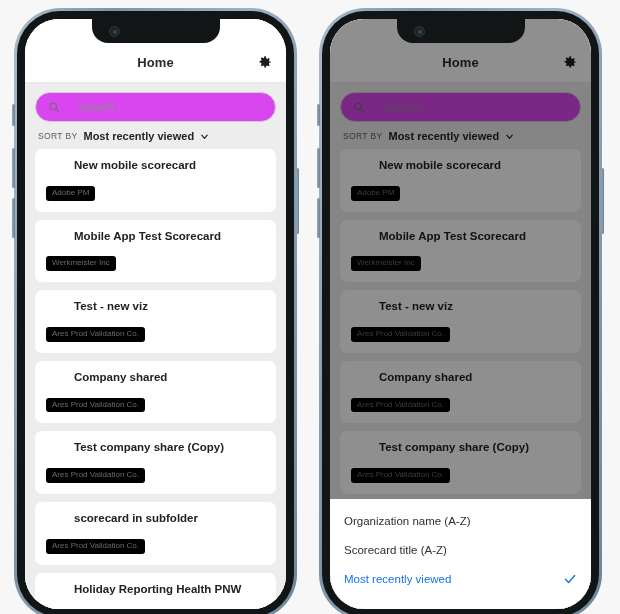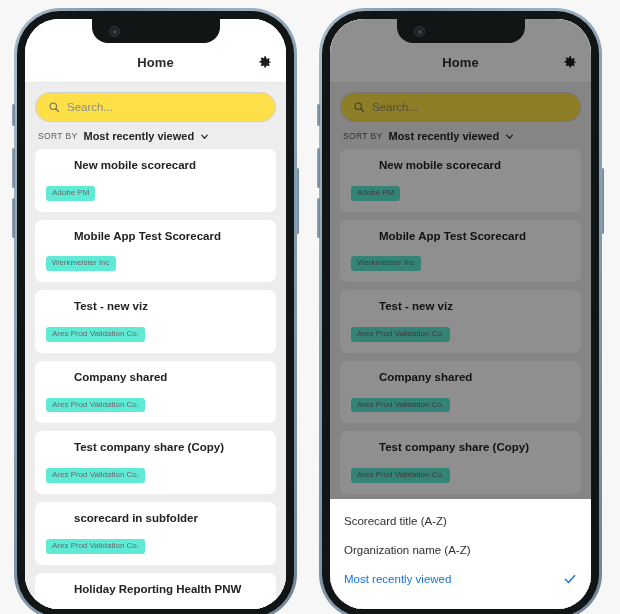--- a/index.html
+++ b/index.html
@@ -140,24 +140,24 @@
     background: #ededed;
     padding: 9px 10px 0 10px;
     overflow: hidden;
     position: relative;
   }
 
   .search-box {
     height: 30px;
     border: 1px solid #cfcfcf;
     border-radius: 15px;
-    background: #fde047;
+    background: #d946ef;
     display: flex;
     align-items: center;
-    gap: 7px;
+    gap: 18px;
     padding: 0 12px;
     cursor: text;
   }
   .search-box svg { flex: 0 0 auto; display:block; }
   .search-input {
     border: none;
     outline: none;
     background: transparent;
     font-family: "Liberation Sans", sans-serif;
     font-size: 11.5px;
@@ -199,21 +199,21 @@
   .card-title {
     font-size: 11.5px;
     font-weight: bold;
     color: #222222;
     margin-bottom: 8px;
     line-height: 1.2;
     margin-left: 28px;
   }
   .card-badge {
     display: inline-block;
-    background: #5eead4;
+    background: #000000;
     color: #6a6a6a;
     font-size: 8px;
     padding: 3px 6px 3px 6px;
     border-radius: 3px;
     line-height: 1.1;
   }
   .card.last { padding-bottom: 22px; }
 
   
   .scrim {
@@ -405,24 +405,24 @@
               <div class="card-title">Holiday Reporting Health PNW</div>
             </div>
           </div>
 
         </div>
 
         <div class="scrim"></div>
 
         <div class="sheet">
           <div class="sheet-item">
+            <span>Organization name (A-Z)</span>
+          </div>
+          <div class="sheet-item">
             <span>Scorecard title (A-Z)</span>
-          </div>
-          <div class="sheet-item">
-            <span>Organization name (A-Z)</span>
           </div>
           <div class="sheet-item selected">
             <span>Most recently viewed</span>
             <svg class="check" width="14" height="14" viewBox="0 0 24 24" fill="none" stroke="#1473e6" stroke-width="2.4" stroke-linecap="round" stroke-linejoin="round">
               <polyline points="4 12.5 9.5 18 20 6"></polyline>
             </svg>
           </div>
         </div>
 
       </div>

